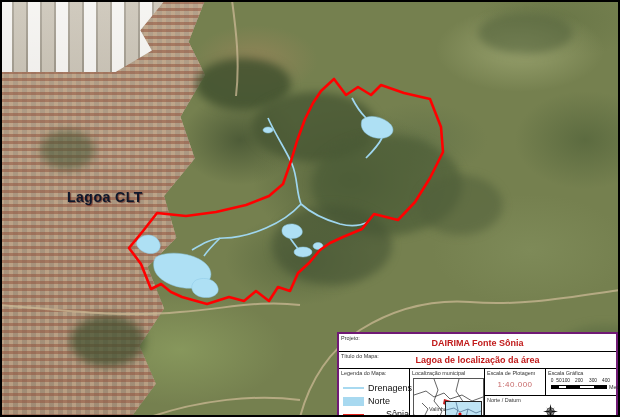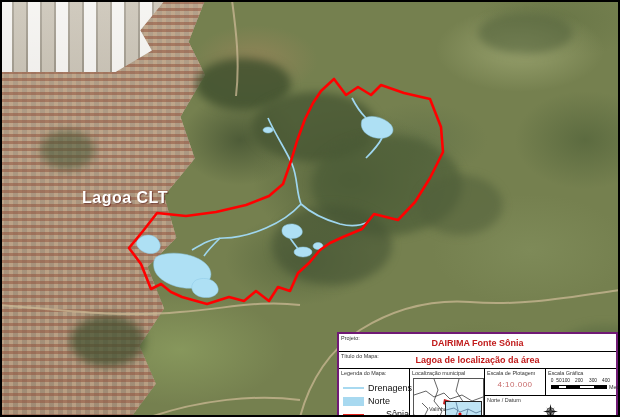--- a/index.html
+++ b/index.html
@@ -47,22 +47,22 @@
   .b3{left:312px;top:135px;width:150px;height:100px;background:rgba(74,90,54,.65);}
   .b4{left:272px;top:205px;width:120px;height:80px;background:rgba(69,84,52,.6);}
   .b5{left:418px;top:175px;width:85px;height:60px;background:rgba(81,95,59,.55);}
   .b6{left:70px;top:315px;width:75px;height:52px;background:rgba(63,78,46,.7);}
   .b7{left:478px;top:12px;width:95px;height:42px;background:rgba(85,100,62,.6);}
   .b8{left:552px;top:325px;width:105px;height:62px;background:rgba(90,106,66,.55);}
   .b9{left:40px;top:130px;width:55px;height:40px;background:rgba(70,86,52,.55);}
   svg.layer{position:absolute;left:0;top:0;}
   
   .area-label{
-    position:absolute;left:82px;top:189px;
-    color:#ffffff;font-size:16px;font-weight:bold;letter-spacing:.5px;
+    position:absolute;left:67px;top:189px;
+    color:#0f172a;font-size:14px;font-weight:bold;letter-spacing:.5px;
     text-shadow:1px 1px 1px rgba(70,0,0,.55);
   }
   
   .frame{position:absolute;inset:0;border:2px solid #000;pointer-events:none;}
   
   .tblock{
     position:absolute;left:337px;top:332px;width:281px;height:98px;
     background:#fff;border:2px solid #701a75;box-sizing:border-box;
     display:flex;flex-direction:column;color:#111;
   }
@@ -215,21 +215,21 @@
             <circle cx="14" cy="12" r="1.6" fill="#d00000"></circle>
           </svg>
         </div>
       </div>
     </div>
 
     <div class="right-col">
       <div class="srow">
         <div class="scell-left">
           <span class="micro cell-label">Escala de Plotagem</span>
-          <div class="plot-scale-value">4:10.000</div>
+          <div class="plot-scale-value">1:40.000</div>
         </div>
         <div class="scell-right">
           <span class="micro cell-label">Escala Gráfica</span>
           <div class="sbar">
             <span class="tick" style="left:2px">0</span>
             <span class="tick" style="left:9px">50</span>
             <span class="tick" style="left:16px">100</span>
             <span class="tick" style="left:29px">200</span>
             <span class="tick" style="left:43px">300</span>
             <span class="tick" style="left:56px">400</span>

